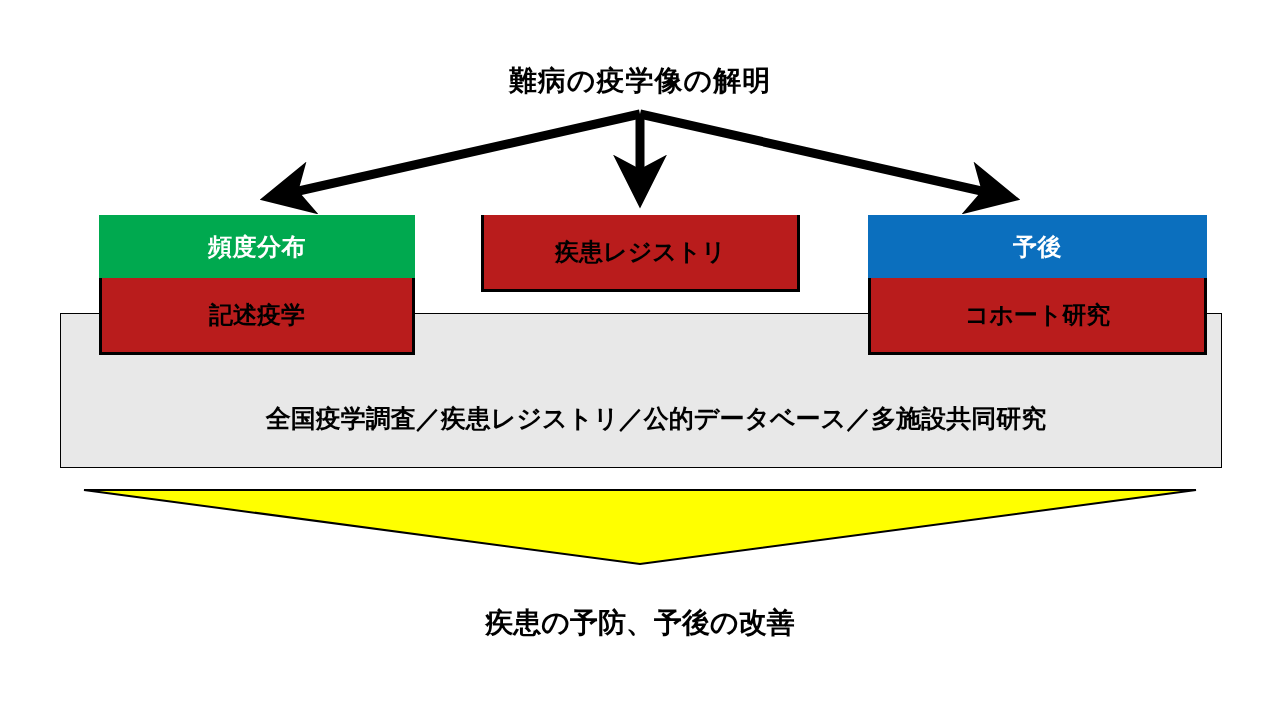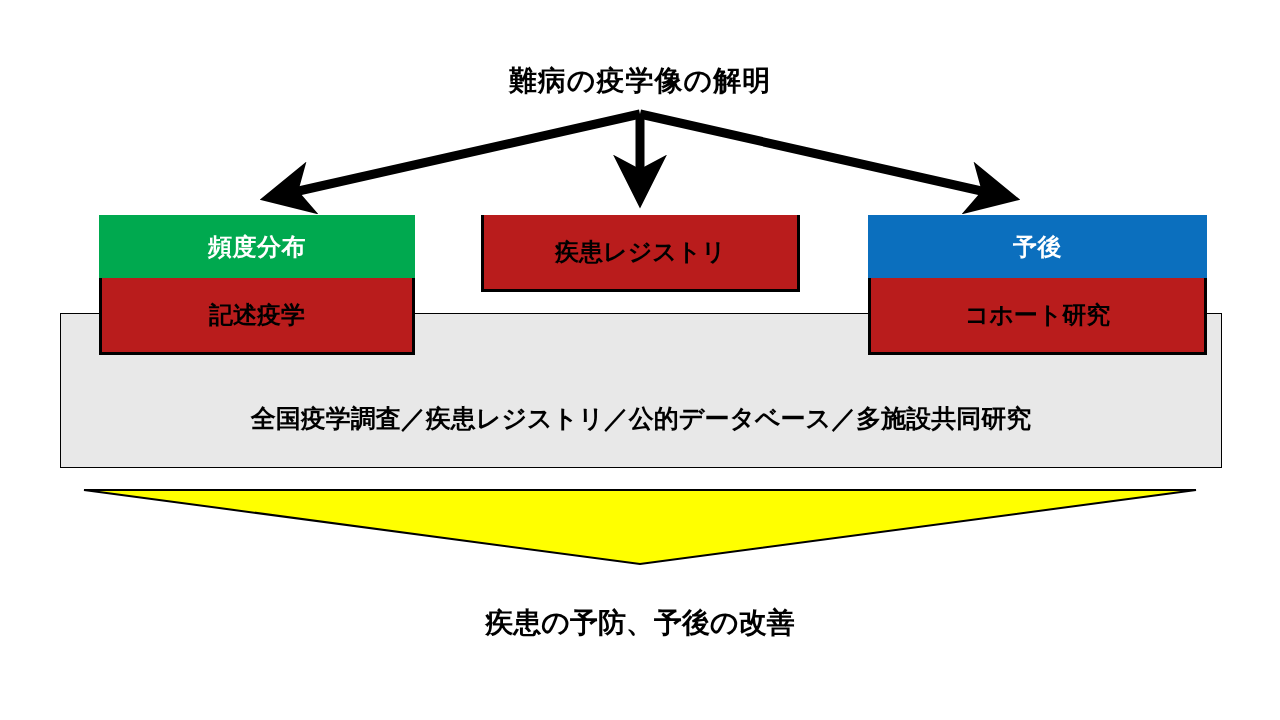--- a/index.html
+++ b/index.html
@@ -57,20 +57,21 @@
   .gray-band-text {
     position: absolute;
     left: 0;
     top: 88px;
     width: 100%;
     text-align: center;
     font-size: 25px;
     font-weight: bold;
     color: #000000;
     white-space: nowrap;
+    padding-left: 15px;
   }
 
   
   .col-box {
     position: absolute;
     box-sizing: border-box;
   }
   .col-head {
     box-sizing: border-box;
     height: 63px;

